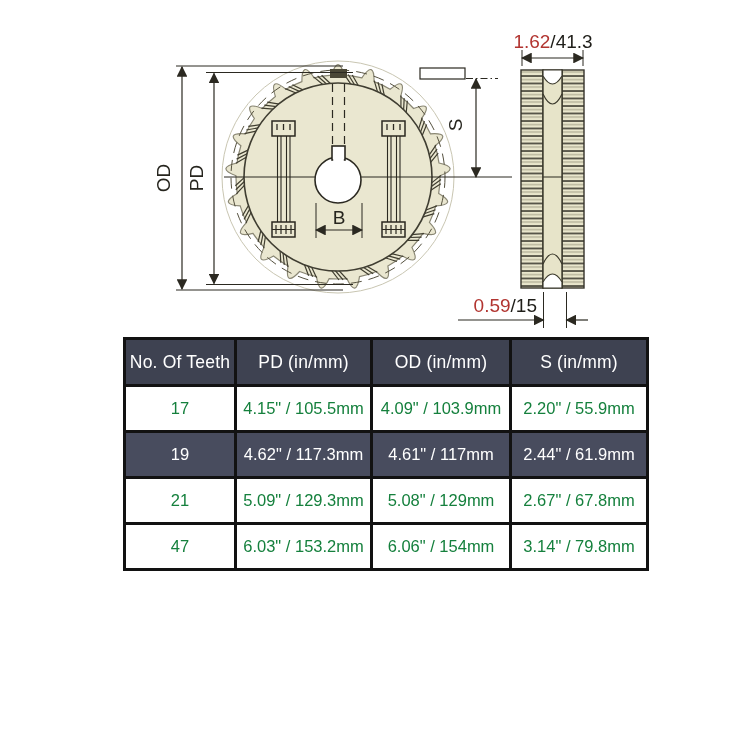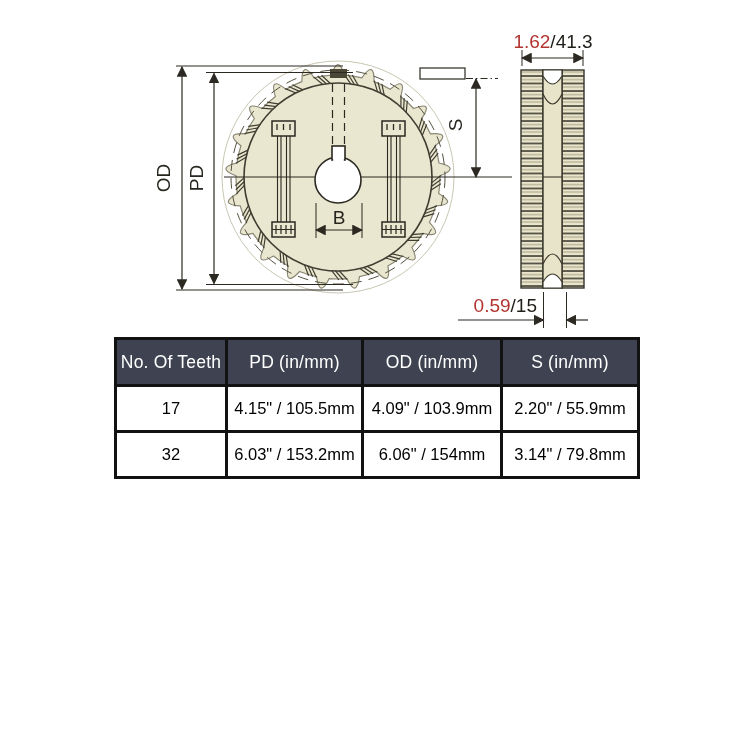--- a/index.html
+++ b/index.html
@@ -7,30 +7,30 @@
         font-family:"Liberation Sans",sans-serif;}
   #diagram{position:absolute;left:0;top:0;width:750px;height:335px;}
 
   .dimline{stroke:#2b2921;stroke-width:1.2;fill:none;}
   .extline{stroke:#2b2921;stroke-width:1;fill:none;}
   .dimtext{font-size:19px;fill:#26251e;}
   .redtext{fill:#b23531;}
   .darktext{fill:#1f1e19;}
 
   
-  #spec-table{position:absolute;left:114px;top:337px;width:523px;
+  #spec-table{position:absolute;left:123px;top:337px;width:523px;
               border-collapse:collapse;table-layout:fixed;
               font-family:"Liberation Sans",sans-serif;}
   #spec-table th,#spec-table td{
       border:3px solid #121212;text-align:center;vertical-align:middle;
       padding:0;overflow:hidden;white-space:nowrap;}
   #spec-table th{height:44px;background:#3e4251;color:#ffffff;
       font-weight:400;font-size:17.5px;letter-spacing:.2px;}
   #spec-table td{height:43px;font-size:16.5px;}
-  tr.light td{background:#ffffff;color:#000000;}
+  tr.light td{background:#ffffff;color:#15803d;}
   tr.dark  td{background:#484c5e;color:#ffffff;}
 </style>
 </head>
 <body>
 
 <div id="page">
 
   <svg id="diagram" viewBox="0 0 750 335">
     <defs>
       <marker id="arr" viewBox="0 0 10 10" refX="9" refY="5" markerWidth="9" markerHeight="9" orient="auto-start-reverse">
@@ -147,21 +147,33 @@
         <th>S (in/mm)</th>
       </tr>
     </thead>
     <tbody>
       <tr class="light">
         <td>17</td>
         <td>4.15" / 105.5mm</td>
         <td>4.09" / 103.9mm</td>
         <td>2.20" / 55.9mm</td>
       </tr>
+      <tr class="dark">
+        <td>19</td>
+        <td>4.62" / 117.3mm</td>
+        <td>4.61" / 117mm</td>
+        <td>2.44" / 61.9mm</td>
+      </tr>
       <tr class="light">
-        <td>32</td>
+        <td>21</td>
+        <td>5.09" / 129.3mm</td>
+        <td>5.08" / 129mm</td>
+        <td>2.67" / 67.8mm</td>
+      </tr>
+      <tr class="light">
+        <td>47</td>
         <td>6.03" / 153.2mm</td>
         <td>6.06" / 154mm</td>
         <td>3.14" / 79.8mm</td>
       </tr>
     </tbody>
   </table>
 </div>
 
 </body></html>

